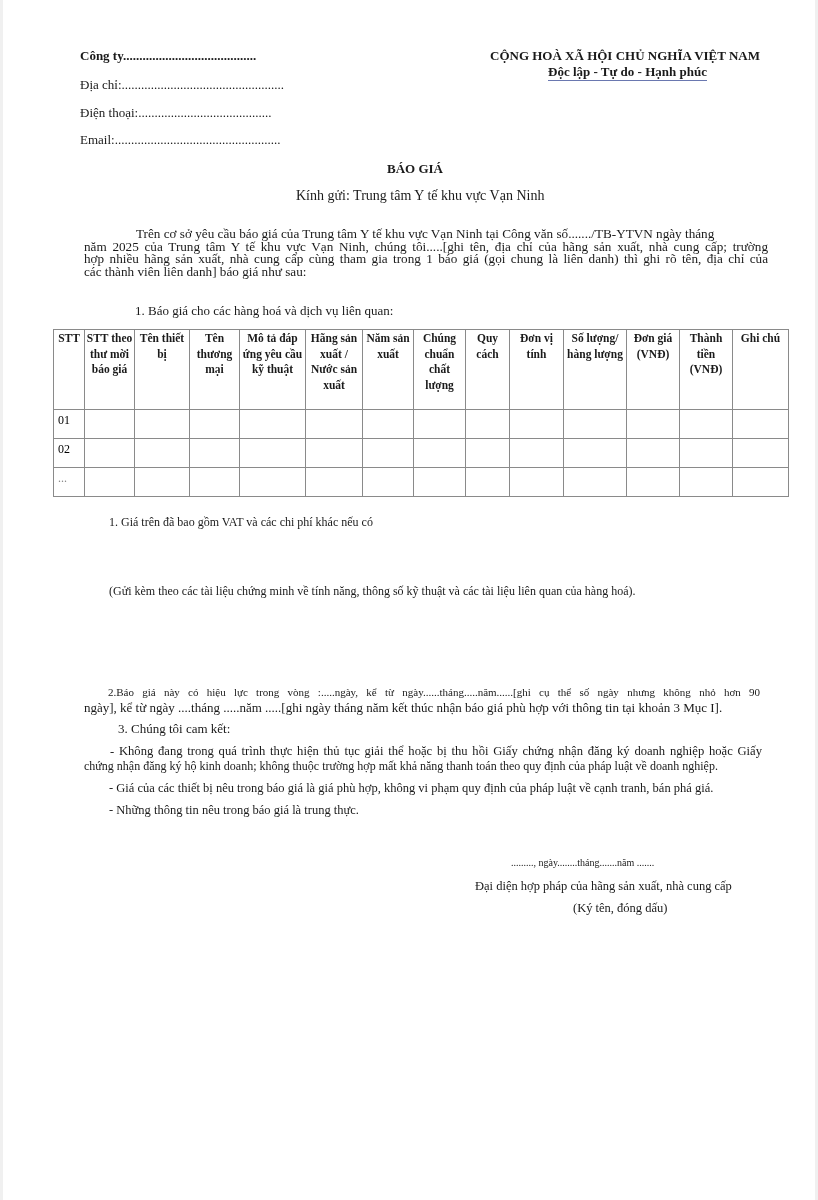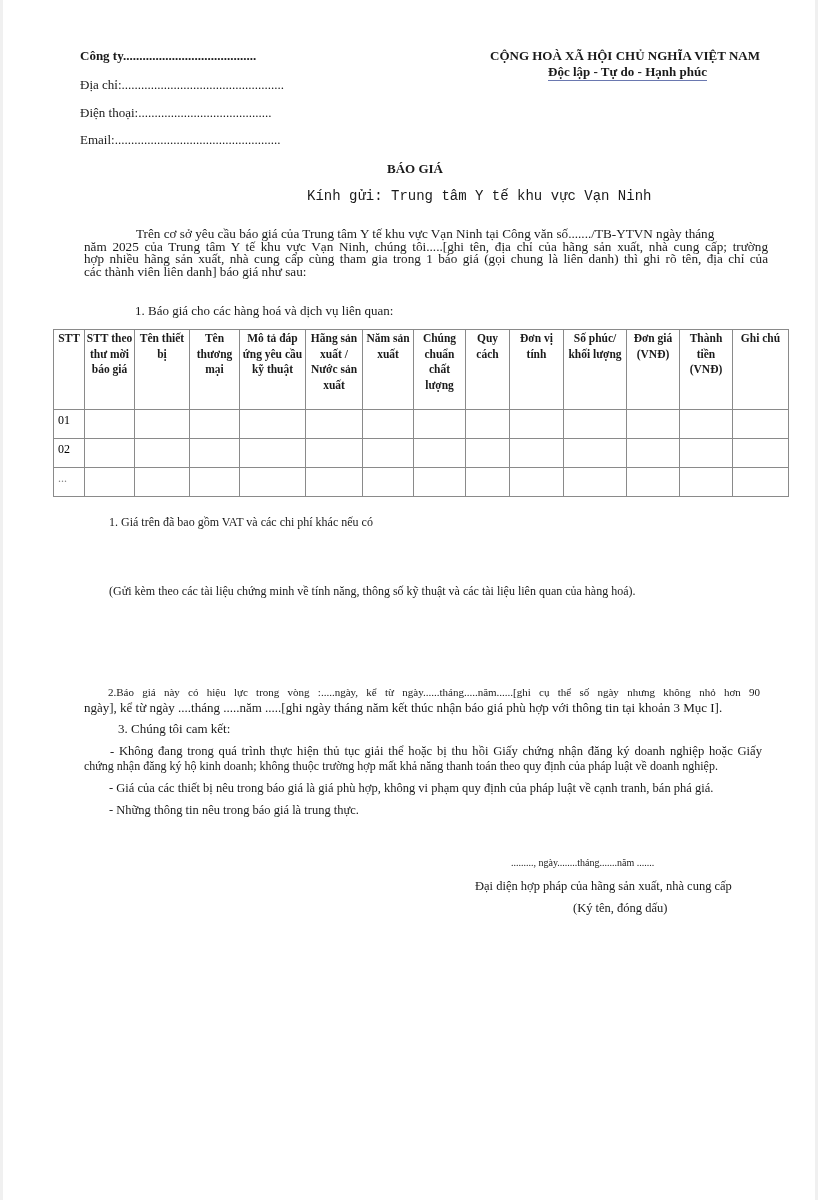--- a/index.html
+++ b/index.html
@@ -26,21 +26,21 @@
 <div class="page page1">
   <div class="abs b f13" style="left:77px;top:48px;">Công ty.........................................</div>
   <div class="abs f13" style="left:77px;top:77px;">Địa chỉ:..................................................</div>
   <div class="abs f13" style="left:77px;top:105px;">Điện thoại:.........................................</div>
   <div class="abs f13" style="left:77px;top:132px;">Email:...................................................</div>
 
   <div class="abs b f13" style="left:487px;top:48px;">CỘNG HOÀ XÃ HỘI CHỦ NGHĨA VIỆT NAM</div>
   <div class="abs b f13" style="left:545px;top:64px;"><span class="motto">Độc lập - Tự do - Hạnh phúc</span></div>
 
   <div class="abs b f13" style="left:384px;top:161px;">BÁO GIÁ</div>
-  <div class="abs f14" style="left:304px;top:188px;font-family:Liberation Mono, monospace;">Kính gửi: Trung tâm Y tế khu vực Vạn Ninh</div>
+  <div class="abs f14" style="left:293px;top:188px;">Kính gửi: Trung tâm Y tế khu vực Vạn Ninh</div>
 
   <div class="para" style="left:81px;top:228px;width:684px;">
     <div style="padding-left:52px;">Trên cơ sở yêu cầu báo giá của Trung tâm Y tế khu vực Vạn Ninh tại Công văn số......./TB-YTVN ngày    tháng</div>
     <div style="text-align-last:justify;">năm 2025 của Trung tâm Y tế khu vực Vạn Ninh, chúng tôi.....[ghi tên, địa chỉ của hãng sản xuất, nhà cung cấp; trường</div>
     <div style="text-align-last:justify;">hợp nhiều hãng sản xuất, nhà cung cấp cùng tham gia trong 1 báo giá (gọi chung là liên danh) thì ghi rõ tên, địa chỉ của</div>
     <div>các thành viên liên danh] báo giá như sau:</div>
   </div>
 
   <div class="abs f13" style="left:132px;top:303px;">1. Báo giá cho các hàng hoá và dịch vụ liên quan:</div>
 
@@ -66,21 +66,21 @@
         <th>STT</th>
         <th>STT theo thư mời báo giá</th>
         <th>Tên thiết bị</th>
         <th>Tên thương mại</th>
         <th>Mô tả đáp ứng yêu cầu kỹ thuật</th>
         <th>Hãng sản xuất / Nước sản xuất</th>
         <th>Năm sản xuất</th>
         <th>Chúng chuẩn chất lượng</th>
         <th>Quy cách</th>
         <th>Đơn vị tính</th>
-        <th>Số phúc/ khối lượng</th>
+        <th>Số lượng/ hàng lượng</th>
         <th>Đơn giá (VNĐ)</th>
         <th>Thành tiền (VNĐ)</th>
         <th>Ghi chú</th>
       </tr>
     </thead>
     <tbody>
       <tr>
         <td>01</td>
         <td></td>
         <td></td>

